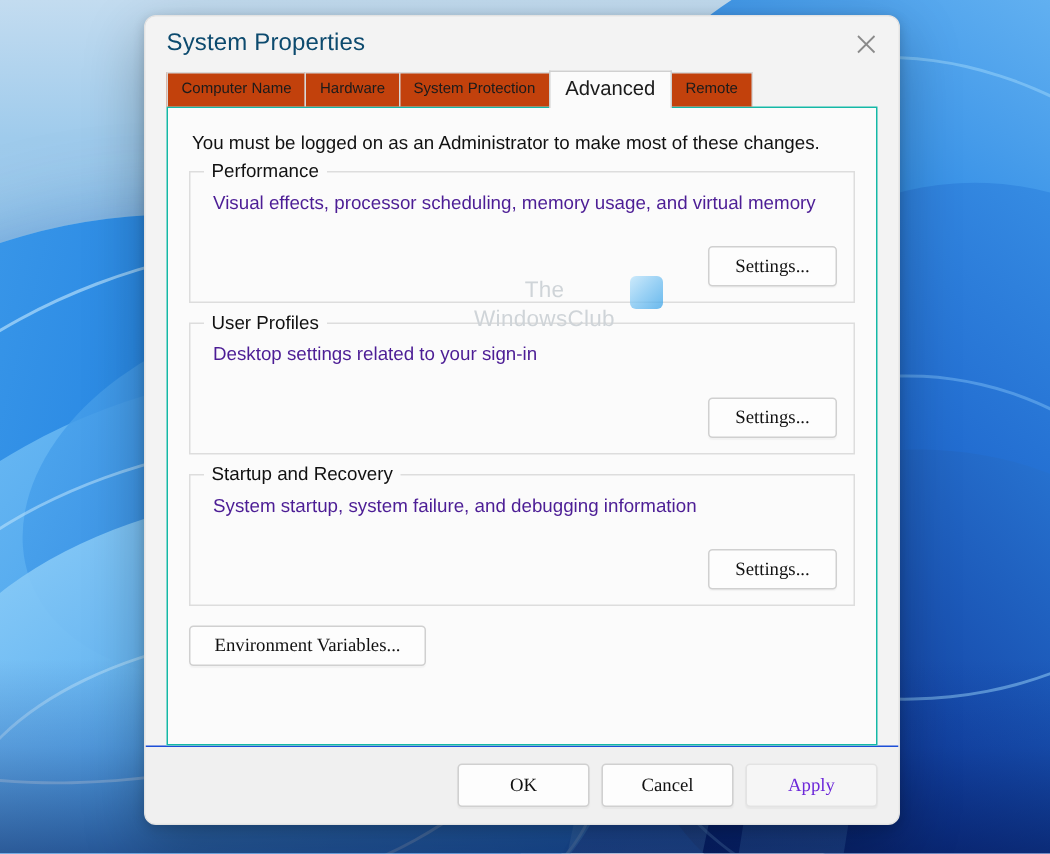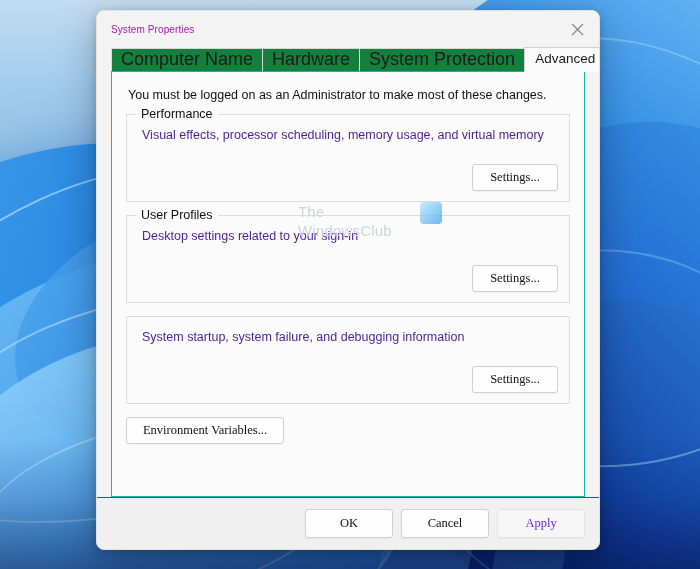--- a/index.html
+++ b/index.html
@@ -155,22 +155,22 @@
 
   #titlebar {
     height: 36px;
     flex: 0 0 36px;
     display: flex;
     align-items: center;
     background: #f3f3f3;
     padding-left: 14px;
   }
   #title-text {
-    font-size: 10px;
-    color: #a21caf;
+    font-size: 16px;
+    color: #0c4a6e;
     letter-spacing: .1px;
   }
   #close-btn {
     margin-left: auto;
     width: 44px; height: 34px;
     display: flex; align-items: center; justify-content: center;
     cursor: default;
   }
   #close-btn svg { display: block; }
 
@@ -185,24 +185,24 @@
   
   #tabstrip {
     display: flex;
     align-items: flex-end;
     height: 24px;
     margin-bottom: 0;
     position: relative;
     z-index: 2;
   }
   .tab {
-    font-size: 18px;
+    font-size: 10px;
     color: #1b1b1b;
     padding: 3px 9px 4px 9px;
-    background: #15803d;
+    background: #c2410c;
     border: 1px solid #d8d8d8;
     border-bottom: none;
     border-radius: 0;
     margin-right: -1px;
     line-height: 15px;
     white-space: nowrap;
     cursor: default;
   }
   .tab.selected {
     background: #fbfbfb;
@@ -273,23 +273,23 @@
   .btn.disabled { color: #6d28d9; background: #f6f6f6; border-color: #e3e3e3; }
 
   #env-row {
     display: flex;
     margin-top: 2px;
   }
 
   
   #watermark {
     position: absolute;
-    left: 186px; top: 130px;
+    left: 186px; top: 112px;
     width: 130px;
-    text-align: left;
+    text-align: center;
     pointer-events: none;
     user-select: none;
   }
   #watermark .wm-line {
     font-size: 15px;
     color: #cfd4d8;
     line-height: 19px;
     letter-spacing: .2px;
   }
   #wm-logo {
@@ -372,20 +372,21 @@
 
         <div class="group">
           <span class="group-title">User Profiles</span>
           <div class="group-desc">Desktop settings related to your sign-in</div>
           <div class="group-btnrow">
             <button class="btn">Settings...</button>
           </div>
         </div>
 
         <div class="group">
+          <span class="group-title">Startup and Recovery</span>
           <div class="group-desc">System startup, system failure, and debugging information</div>
           <div class="group-btnrow">
             <button class="btn">Settings...</button>
           </div>
         </div>
 
         <div id="env-row">
           <button class="btn wide">Environment Variables...</button>
         </div>
 

